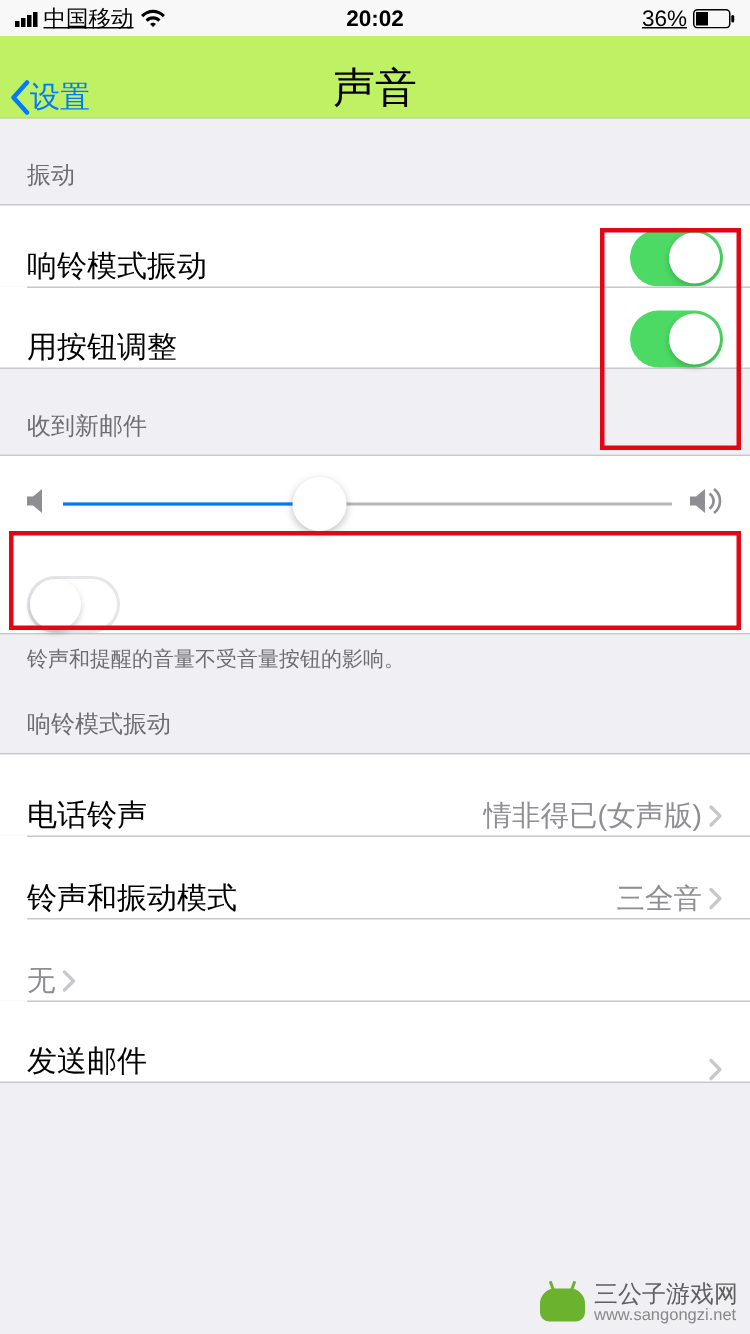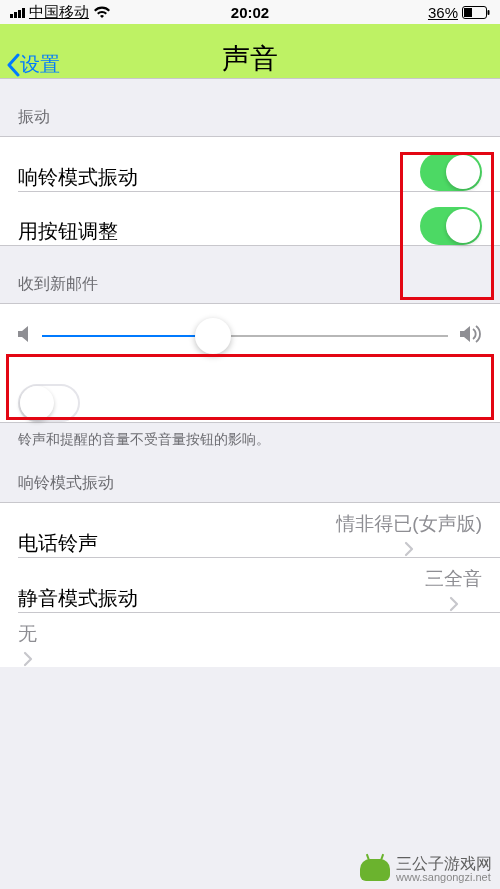--- a/index.html
+++ b/index.html
@@ -113,21 +113,21 @@
     }
     .slider-wrap { flex: 1; position: relative; height: 2px; background: #b7b7b7; }
     .slider-fill { position: absolute; left: 0; top: 0; height: 100%; background: #007aff; }
     .slider-thumb {
       position: absolute; top: 50%; transform: translate(-50%, -50%);
       width: 36px; height: 36px; background: #fff; border-radius: 50%;
       box-shadow: 0 2px 6px rgba(0,0,0,0.25);
     }
     .vol-icon { color: #888; }
 
-    .detail { color: #8e8e93; font-size: 19px; display: flex; align-items: center; gap: 4px; flex-direction: column; }
+    .detail { color: #8e8e93; font-size: 19px; display: flex; align-items: center; gap: 4px; }
     .chevron-right { width: 10px; height: 16px; }
 
     .toggle-column {
       position: absolute;
       right: 6px;
       top: 152px;
       width: 94px;
       height: 148px;
       border: 3px solid #e30613;
       pointer-events: none;
@@ -248,31 +248,40 @@
     <div class="cell group-top">
       <span>电话铃声</span>
       <span class="detail">
         <span>情非得已(女声版)</span>
         <svg class="chevron-right" viewBox="0 0 10 16">
           <path d="M2 2 L8 8 L2 14" stroke="#c7c7cc" stroke-width="2.2" fill="none" stroke-linecap="round" stroke-linejoin="round"></path>
         </svg>
       </span>
     </div>
     <div class="cell">
-      <span>静音模式振动</span>
+      <span>铃声和振动模式</span>
       <span class="detail">
         <span>三全音</span>
         <svg class="chevron-right" viewBox="0 0 10 16">
           <path d="M2 2 L8 8 L2 14" stroke="#c7c7cc" stroke-width="2.2" fill="none" stroke-linecap="round" stroke-linejoin="round"></path>
         </svg>
       </span>
     </div>
     <div class="cell">
       <span class="detail">
         <span>无</span>
+        <svg class="chevron-right" viewBox="0 0 10 16">
+          <path d="M2 2 L8 8 L2 14" stroke="#c7c7cc" stroke-width="2.2" fill="none" stroke-linecap="round" stroke-linejoin="round"></path>
+        </svg>
+      </span>
+    </div>
+    <div class="cell group-bottom">
+      <span>发送邮件</span>
+      <span class="detail">
+        <span></span>
         <svg class="chevron-right" viewBox="0 0 10 16">
           <path d="M2 2 L8 8 L2 14" stroke="#c7c7cc" stroke-width="2.2" fill="none" stroke-linecap="round" stroke-linejoin="round"></path>
         </svg>
       </span>
     </div>
   </div>
 
 <div class="toggle-column"></div>
 <div class="slider-red"></div>
 

